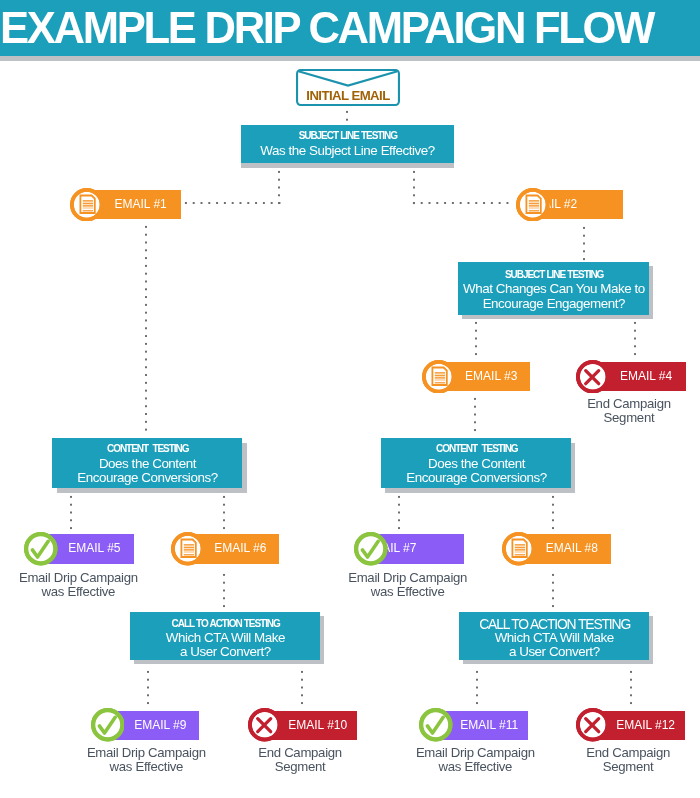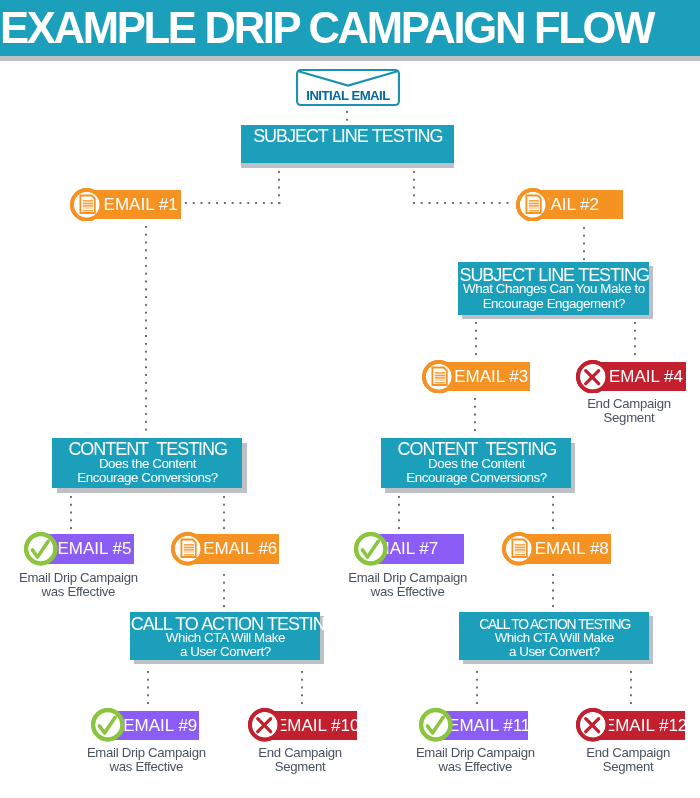--- a/index.html
+++ b/index.html
@@ -7,35 +7,35 @@
   #stage{position:relative;width:700px;height:798px;}
 
   
   .hdr{position:absolute;left:0;top:0;width:700px;height:56px;background:#1b9fba;}
   .hdr-sh{position:absolute;left:0;top:56px;width:700px;height:5px;background:#bec1c4;}
   .hdr-t{position:absolute;left:0;top:0;width:580px;height:56px;line-height:56px;text-align:right;
          color:#fff;font-weight:bold;font-size:43.6px;letter-spacing:-2.3px;white-space:nowrap;}
 
   
   .env{position:absolute;}
-  .env-label{position:absolute;left:0;width:100%;text-align:center;color:#0369a1;
+  .env-label{position:absolute;left:0;width:100%;text-align:center;color:#a16207;
              font-weight:bold;font-size:13.2px;letter-spacing:-0.55px;}
 
   
   .dbox{position:absolute;background:#1b9fba;color:#fff;box-sizing:border-box;}
   .dbox-sh{position:absolute;background:#bdc0c4;}
   .dbox .t1,.dbox .t2{position:absolute;left:0;width:100%;text-align:center;white-space:pre;}
-  .dbox .t1{font-weight:normal;font-size:18px;letter-spacing:-1.05px;word-spacing:0.5px;
+  .dbox .t1{font-weight:bold;font-size:10px;letter-spacing:-1.05px;word-spacing:0.5px;
             text-indent:1.05px;line-height:14px;}
   .dbox .t2{font-size:13.4px;letter-spacing:-0.45px;text-indent:0.45px;line-height:14.2px;}
   .dbox .t1.light{font-weight:normal;font-size:13.9px;letter-spacing:-1.15px;word-spacing:0;text-indent:1.15px;}
 
   
   .badge{position:absolute;height:29.3px;}
-  .badge .lab{position:absolute;color:#fff;font-size:17px;letter-spacing:0;white-space:nowrap;top:0;}
+  .badge .lab{position:absolute;color:#fff;font-size:12px;letter-spacing:0;white-space:nowrap;top:0;}
   .badge svg{position:absolute;left:0;top:-2.1px;}
   .orange{background:#f59222;}
   .green{background:#8b5cf6;}
   .red{background:#c2202f;}
 
   
   .cap-txt{position:absolute;color:#49535f;font-size:13.2px;line-height:14.2px;text-align:center;
            letter-spacing:-0.3px;text-indent:0.3px;}
   .cap-txt>div{white-space:pre;}
 
@@ -113,20 +113,21 @@
     <svg width="104" height="37" viewBox="0 0 104 37">
       <rect x="1.05" y="1.05" width="101.9" height="34.9" rx="3.6" ry="3.6" fill="#fff" stroke="#1b93ae" stroke-width="2.1"></rect>
       <path d="M2.5 2.2 L52 16.6 L101.5 2.2" fill="none" stroke="#1b93ae" stroke-width="2.1" stroke-linejoin="miter"></path>
     </svg>
     <div class="env-label" style="top:19px">INITIAL EMAIL</div>
   </div>
 
   <div class="dbox-sh" style="left:241px;top:129.8px;width:212.6px;height:38.1px"></div>
   <div class="dbox" style="left:241px;top:124.8px;width:212.6px;height:38.1px">
     <div class="t1" style="top:4.7px">SUBJECT LINE TESTING</div>
+    <div class="t2" style="top:19.2px">Was the Subject Line Effective?</div>
   </div>
 
   <div class="dbox-sh" style="left:462.3px;top:266.3px;width:190.7px;height:52.5px"></div>
   <div class="dbox" style="left:458.3px;top:262.3px;width:190.7px;height:52.5px">
     <div class="t1" style="top:5.7px">SUBJECT LINE TESTING</div>
     <div class="t2" style="top:34.4px">Encourage Engagement?</div>
     <div class="t2" style="top:19.9px">What Changes Can You Make to</div>
   </div>
 
   <div class="dbox-sh" style="left:57.1px;top:442.7px;width:190.2px;height:50.3px"></div>

